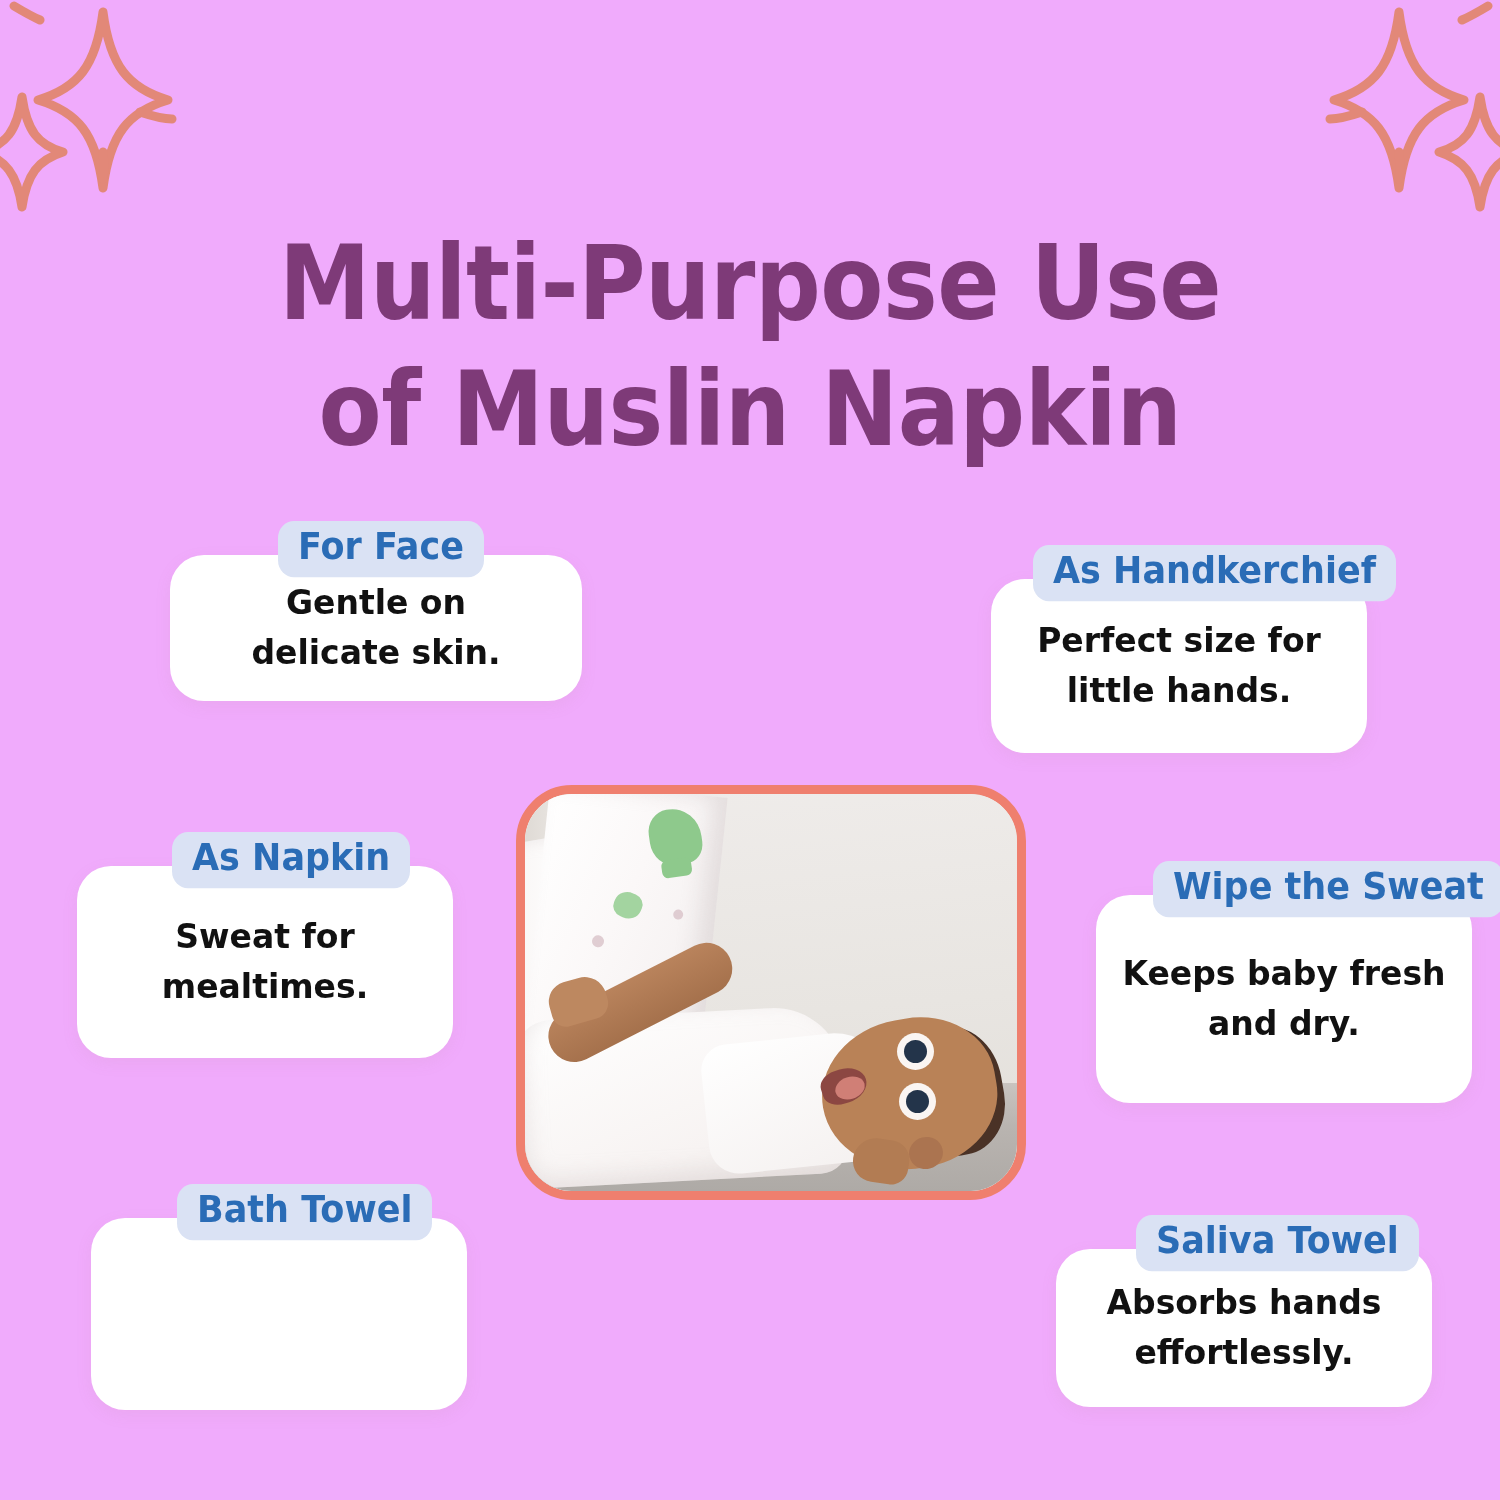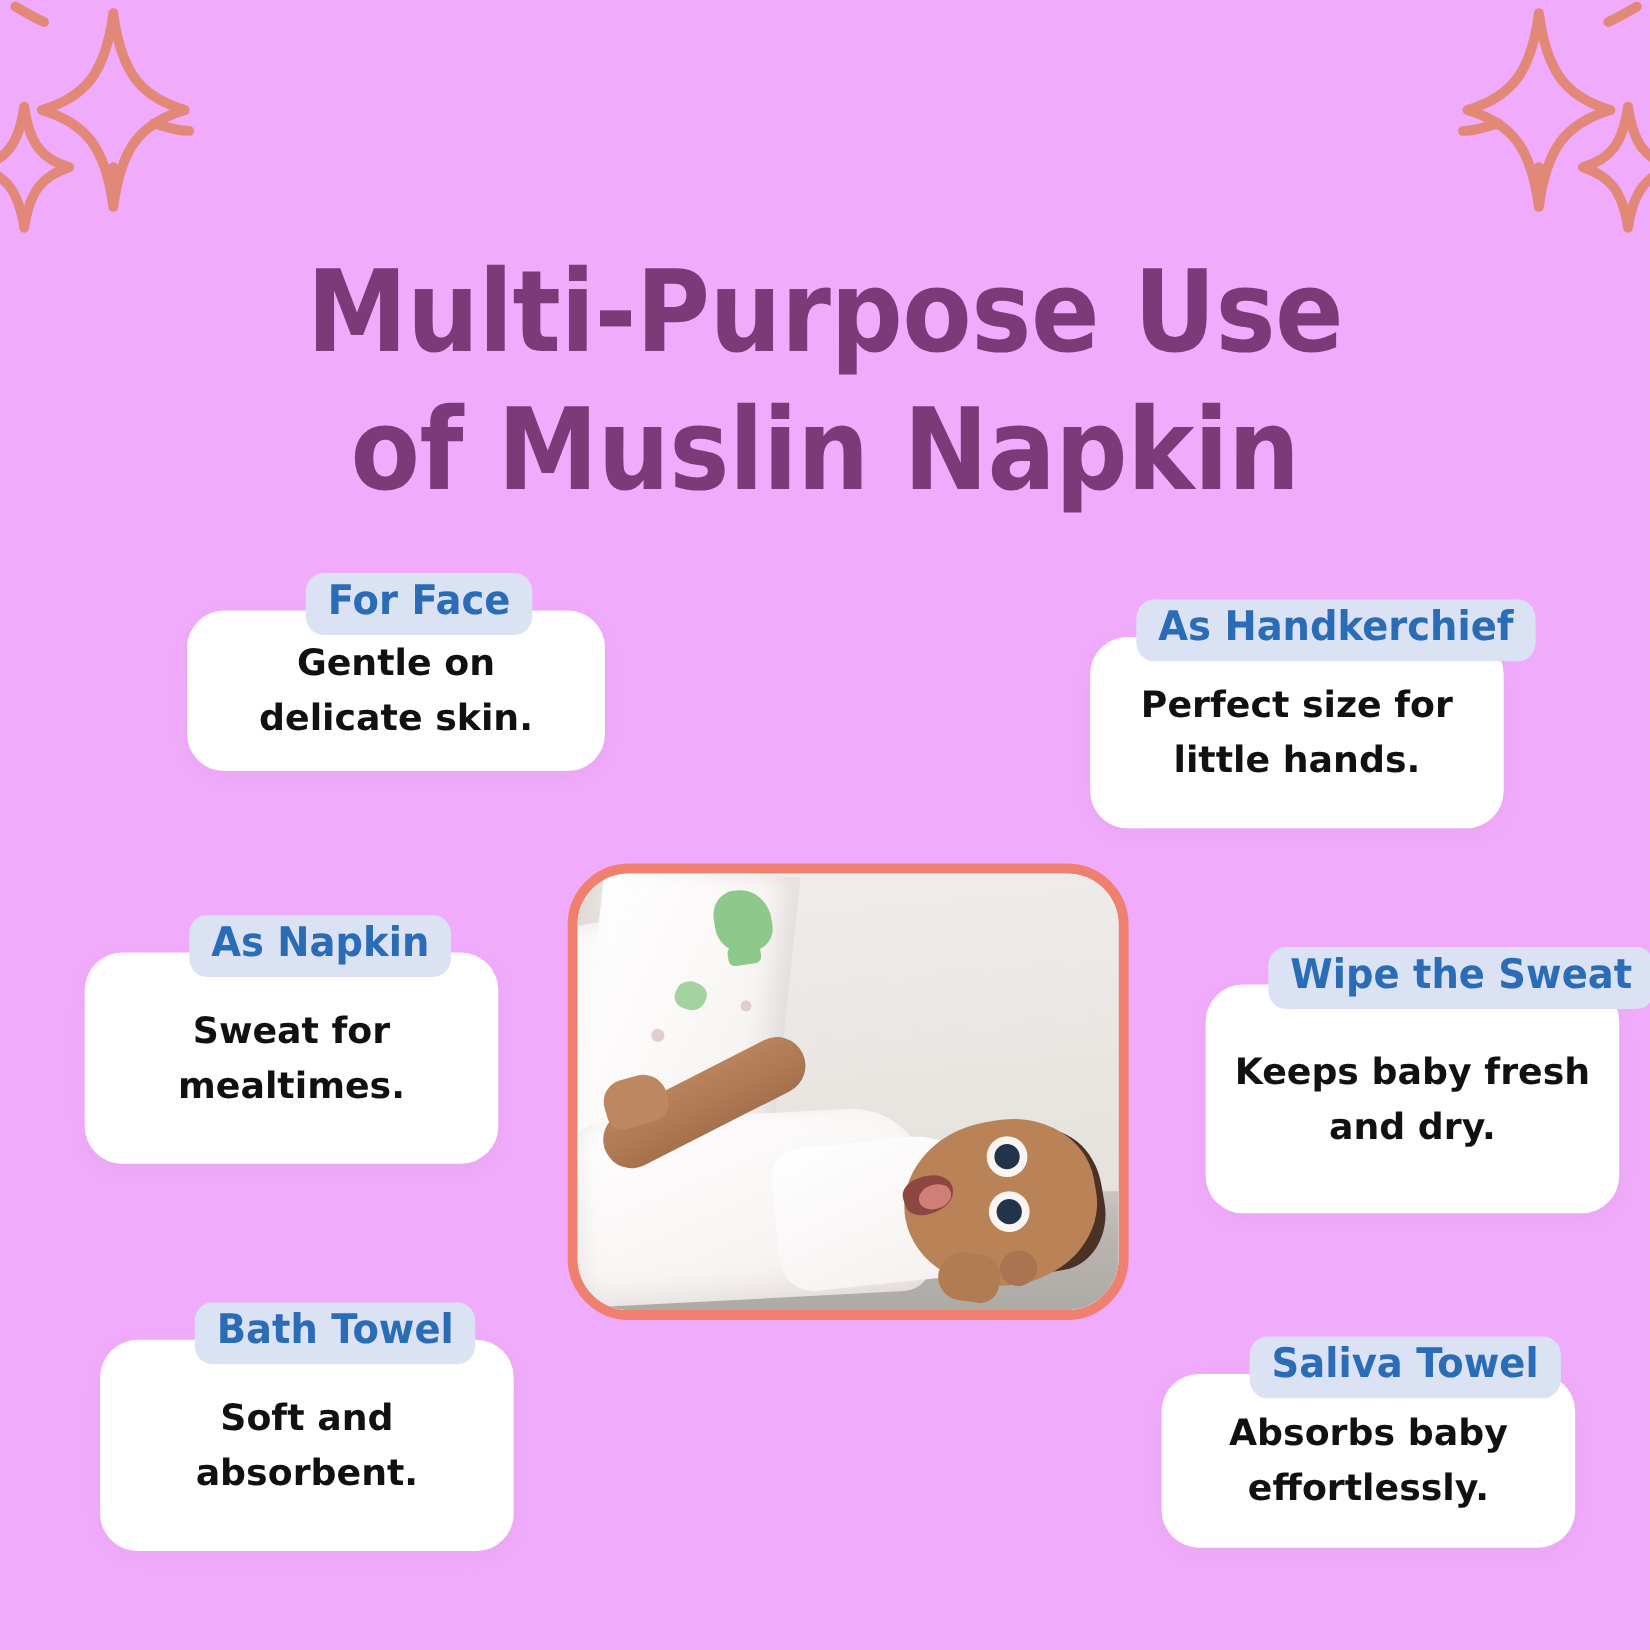--- a/index.html
+++ b/index.html
@@ -309,21 +309,21 @@
       <path d="M1399 152 C1400 162 1400 171 1399 179"></path>
       <path d="M1488 6 C1478 12 1469 17 1462 20"></path>
     </g>
   </svg>
 
   <h1 class="title">
     <span class="title-line">Multi-Purpose Use</span>
     <span class="title-line">of Muslin Napkin</span>
   </h1>
 
-  <div class="card" style="left:170px; top:521px; width:380px; height:180px;">
+  <div class="card" style="left:170px; top:521px; width:412px; height:180px;">
     <div class="card-box"></div>
     <div class="card-badge badge-c-for-face">For Face</div>
     <div class="card-body">
       <span>Gentle on</span>
       <span>delicate skin.</span>
     </div>
   </div>
 
   <div class="card" style="left:991px; top:545px; width:376px; height:208px;">
     <div class="card-box"></div>
@@ -348,31 +348,27 @@
     <div class="card-badge badge-c-sweat">Wipe the Sweat</div>
     <div class="card-body">
       <span>Keeps baby fresh</span>
       <span>and dry.</span>
     </div>
   </div>
 
   <div class="card" style="left:91px; top:1184px; width:376px; height:226px;">
     <div class="card-box"></div>
     <div class="card-badge badge-c-bath">Bath Towel</div>
-    <div class="card-body">
-      <span>Soft and</span>
-      <span>absorbent.</span>
-    </div>
   </div>
 
   <div class="card" style="left:1056px; top:1215px; width:376px; height:192px;">
     <div class="card-box"></div>
     <div class="card-badge badge-c-saliva">Saliva Towel</div>
     <div class="card-body">
-      <span>Absorbs baby</span>
+      <span>Absorbs hands</span>
       <span>effortlessly.</span>
     </div>
   </div>
 
   <div class="photo-frame">
     <div class="photo-inner">
       <div class="ph-wall"></div>
       <div class="ph-wall-edge"></div>
       <div class="ph-floor"></div>
 

